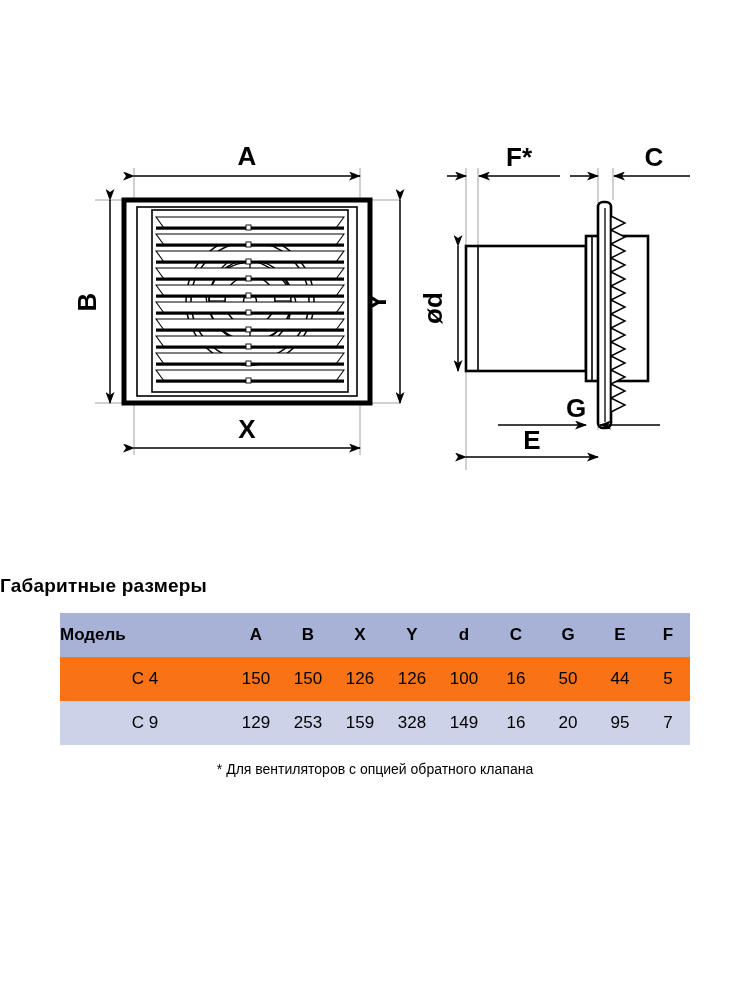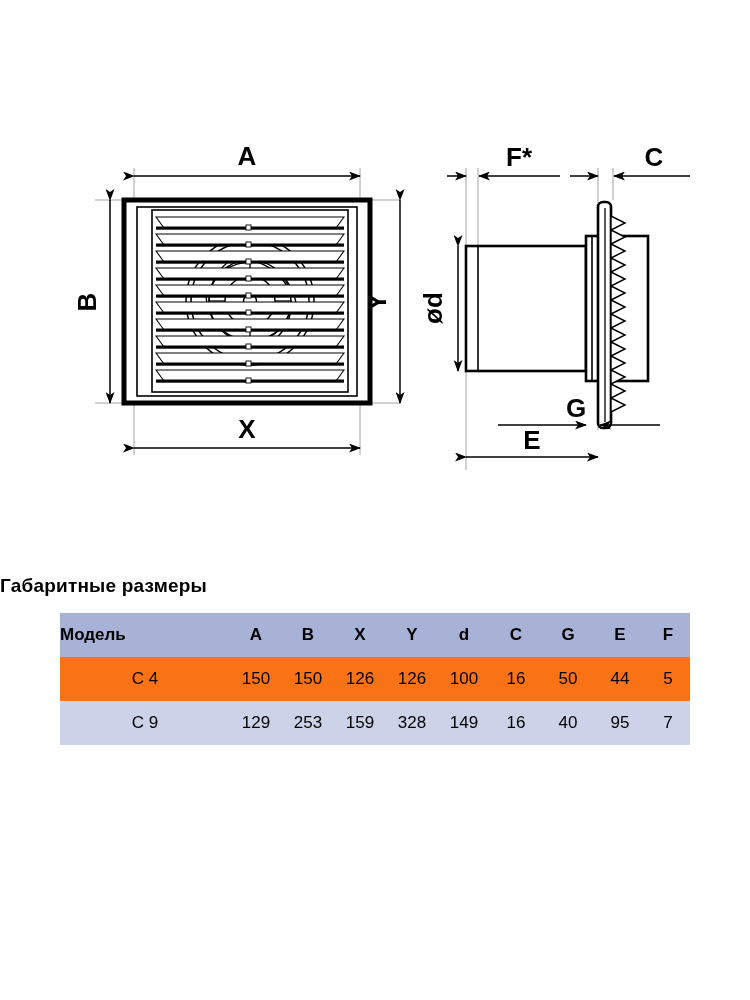--- a/index.html
+++ b/index.html
@@ -348,20 +348,21 @@
         <td>5</td>
       </tr>
       <tr class="row-odd">
         <td class="model-cell">C 9</td>
         <td>129</td>
         <td>253</td>
         <td>159</td>
         <td>328</td>
         <td>149</td>
         <td>16</td>
-        <td>40</td>
+        <td>20</td>
         <td>95</td>
         <td>7</td>
       </tr>
     </tbody>
   </table>
 
+  <div id="table-footnote">* Для вентиляторов с опцией обратного клапана</div>
 </div>
 
 </body></html>

